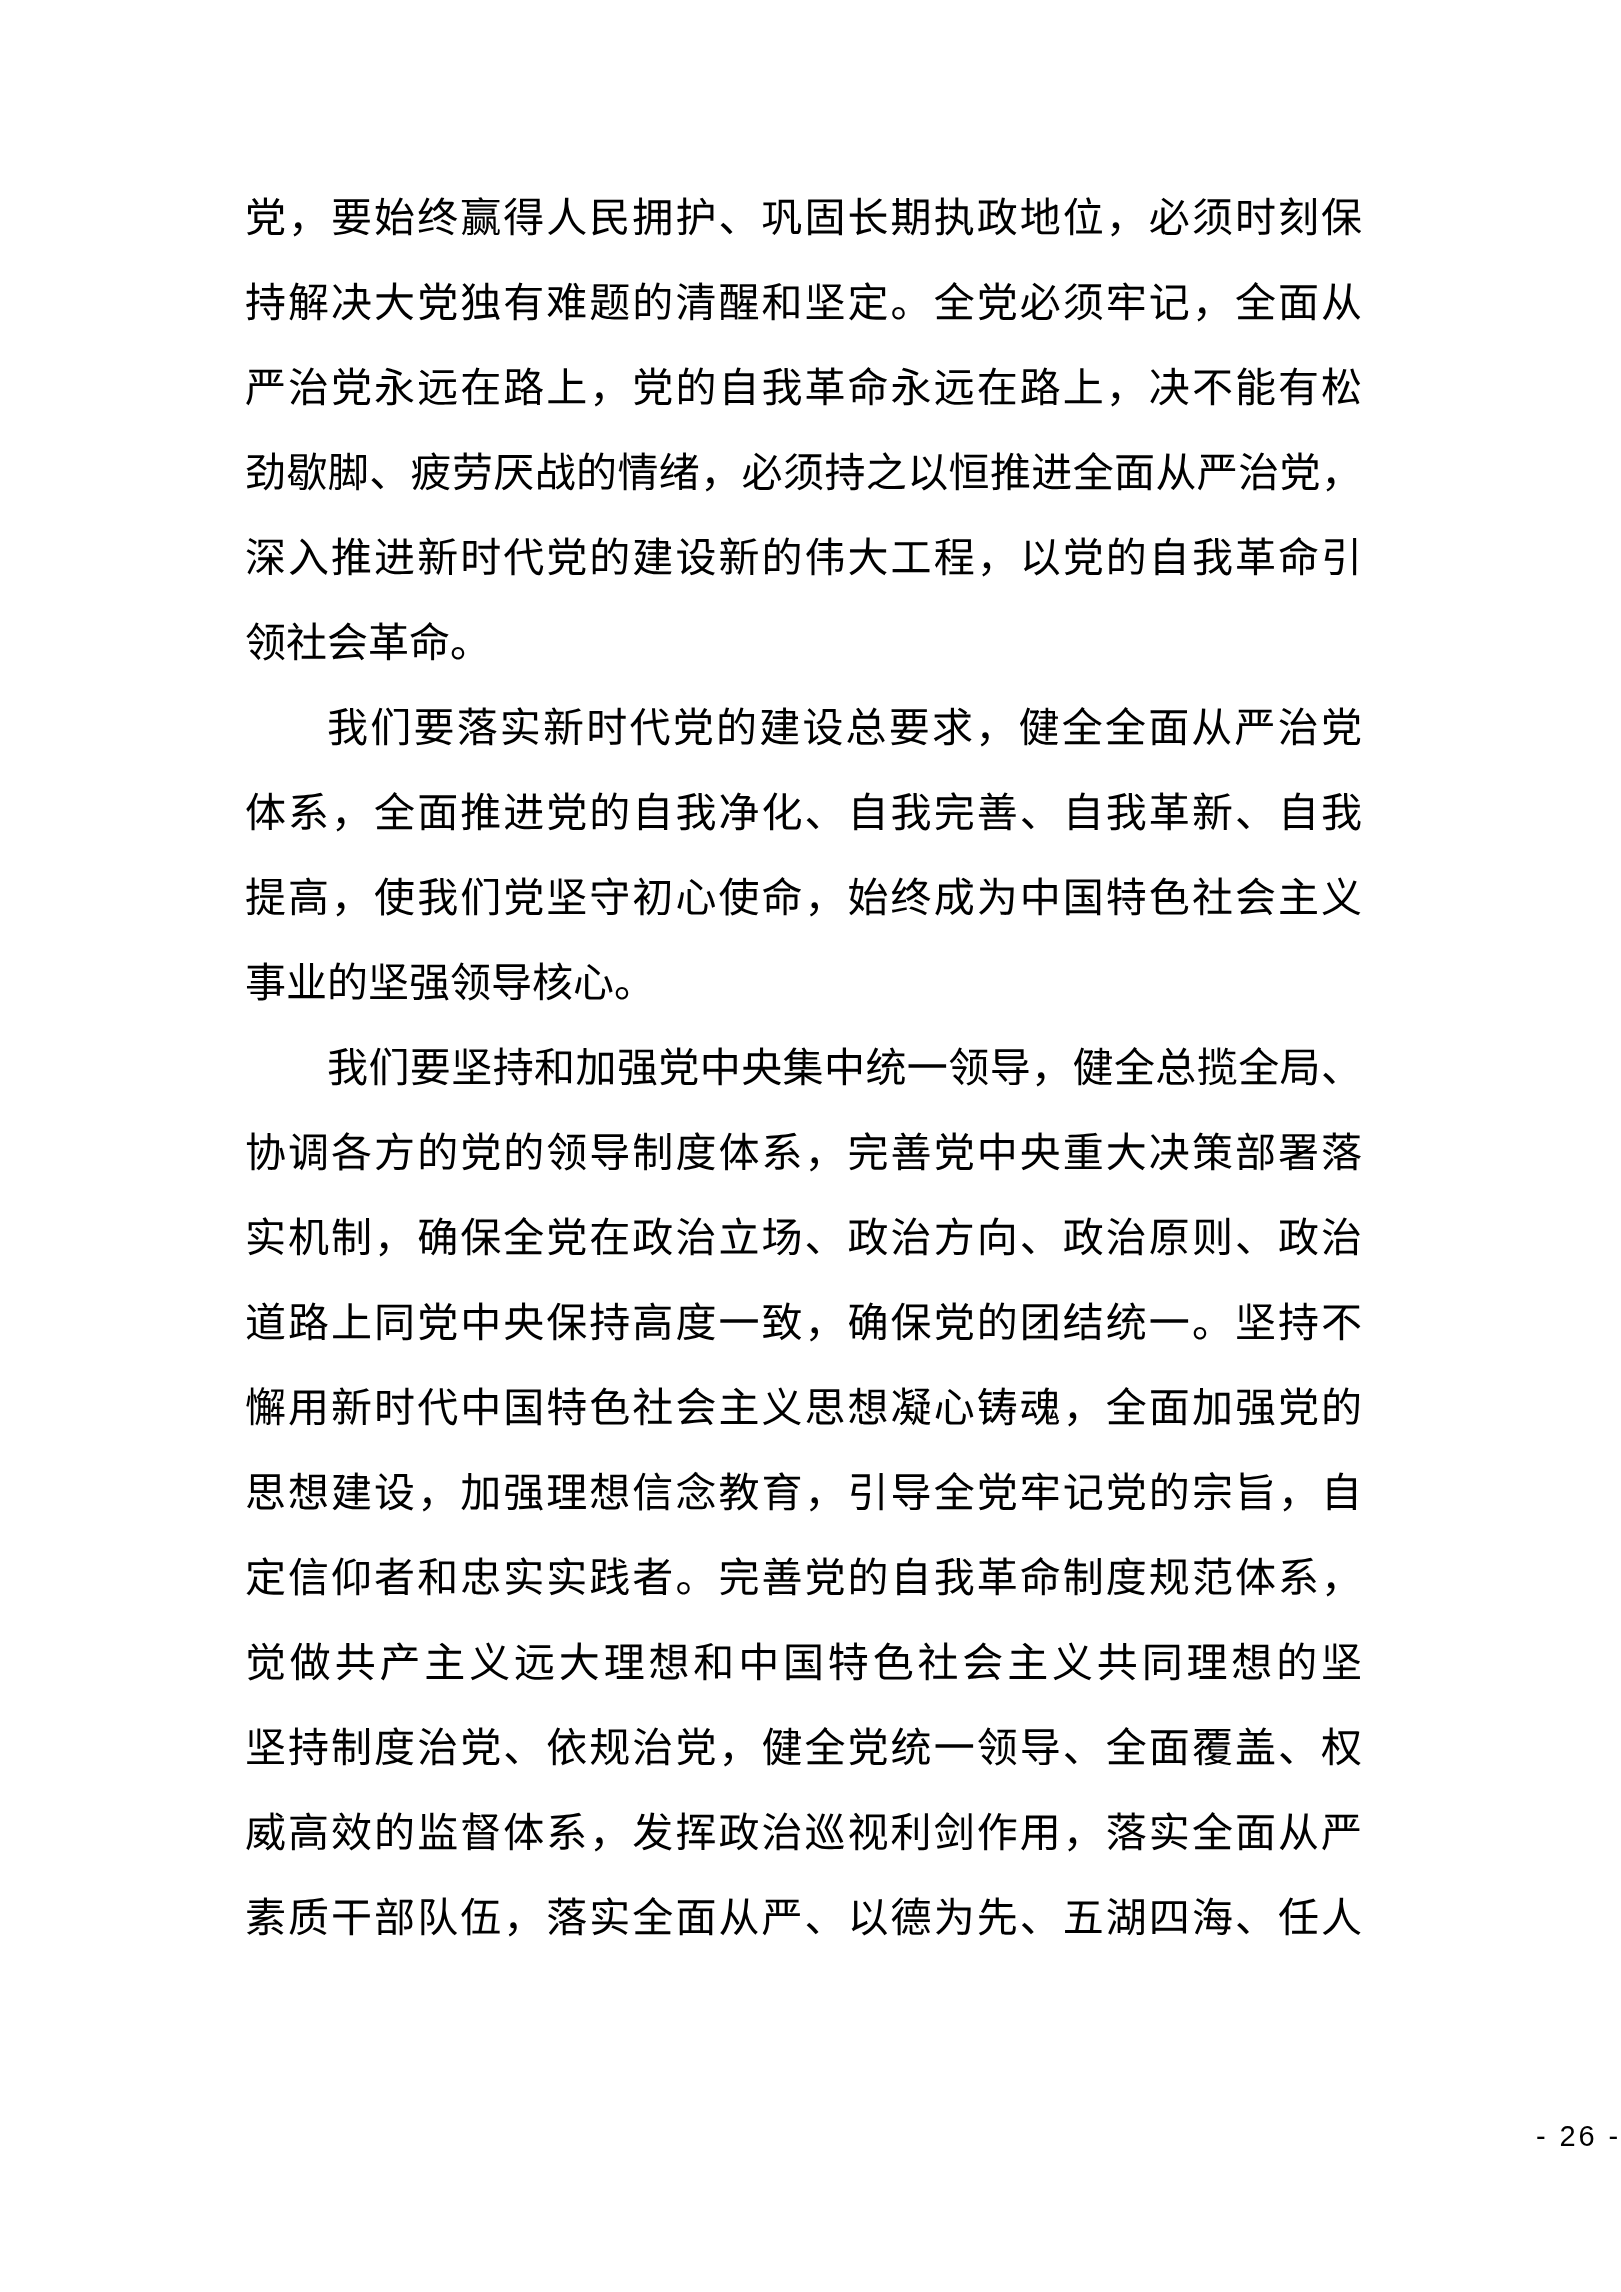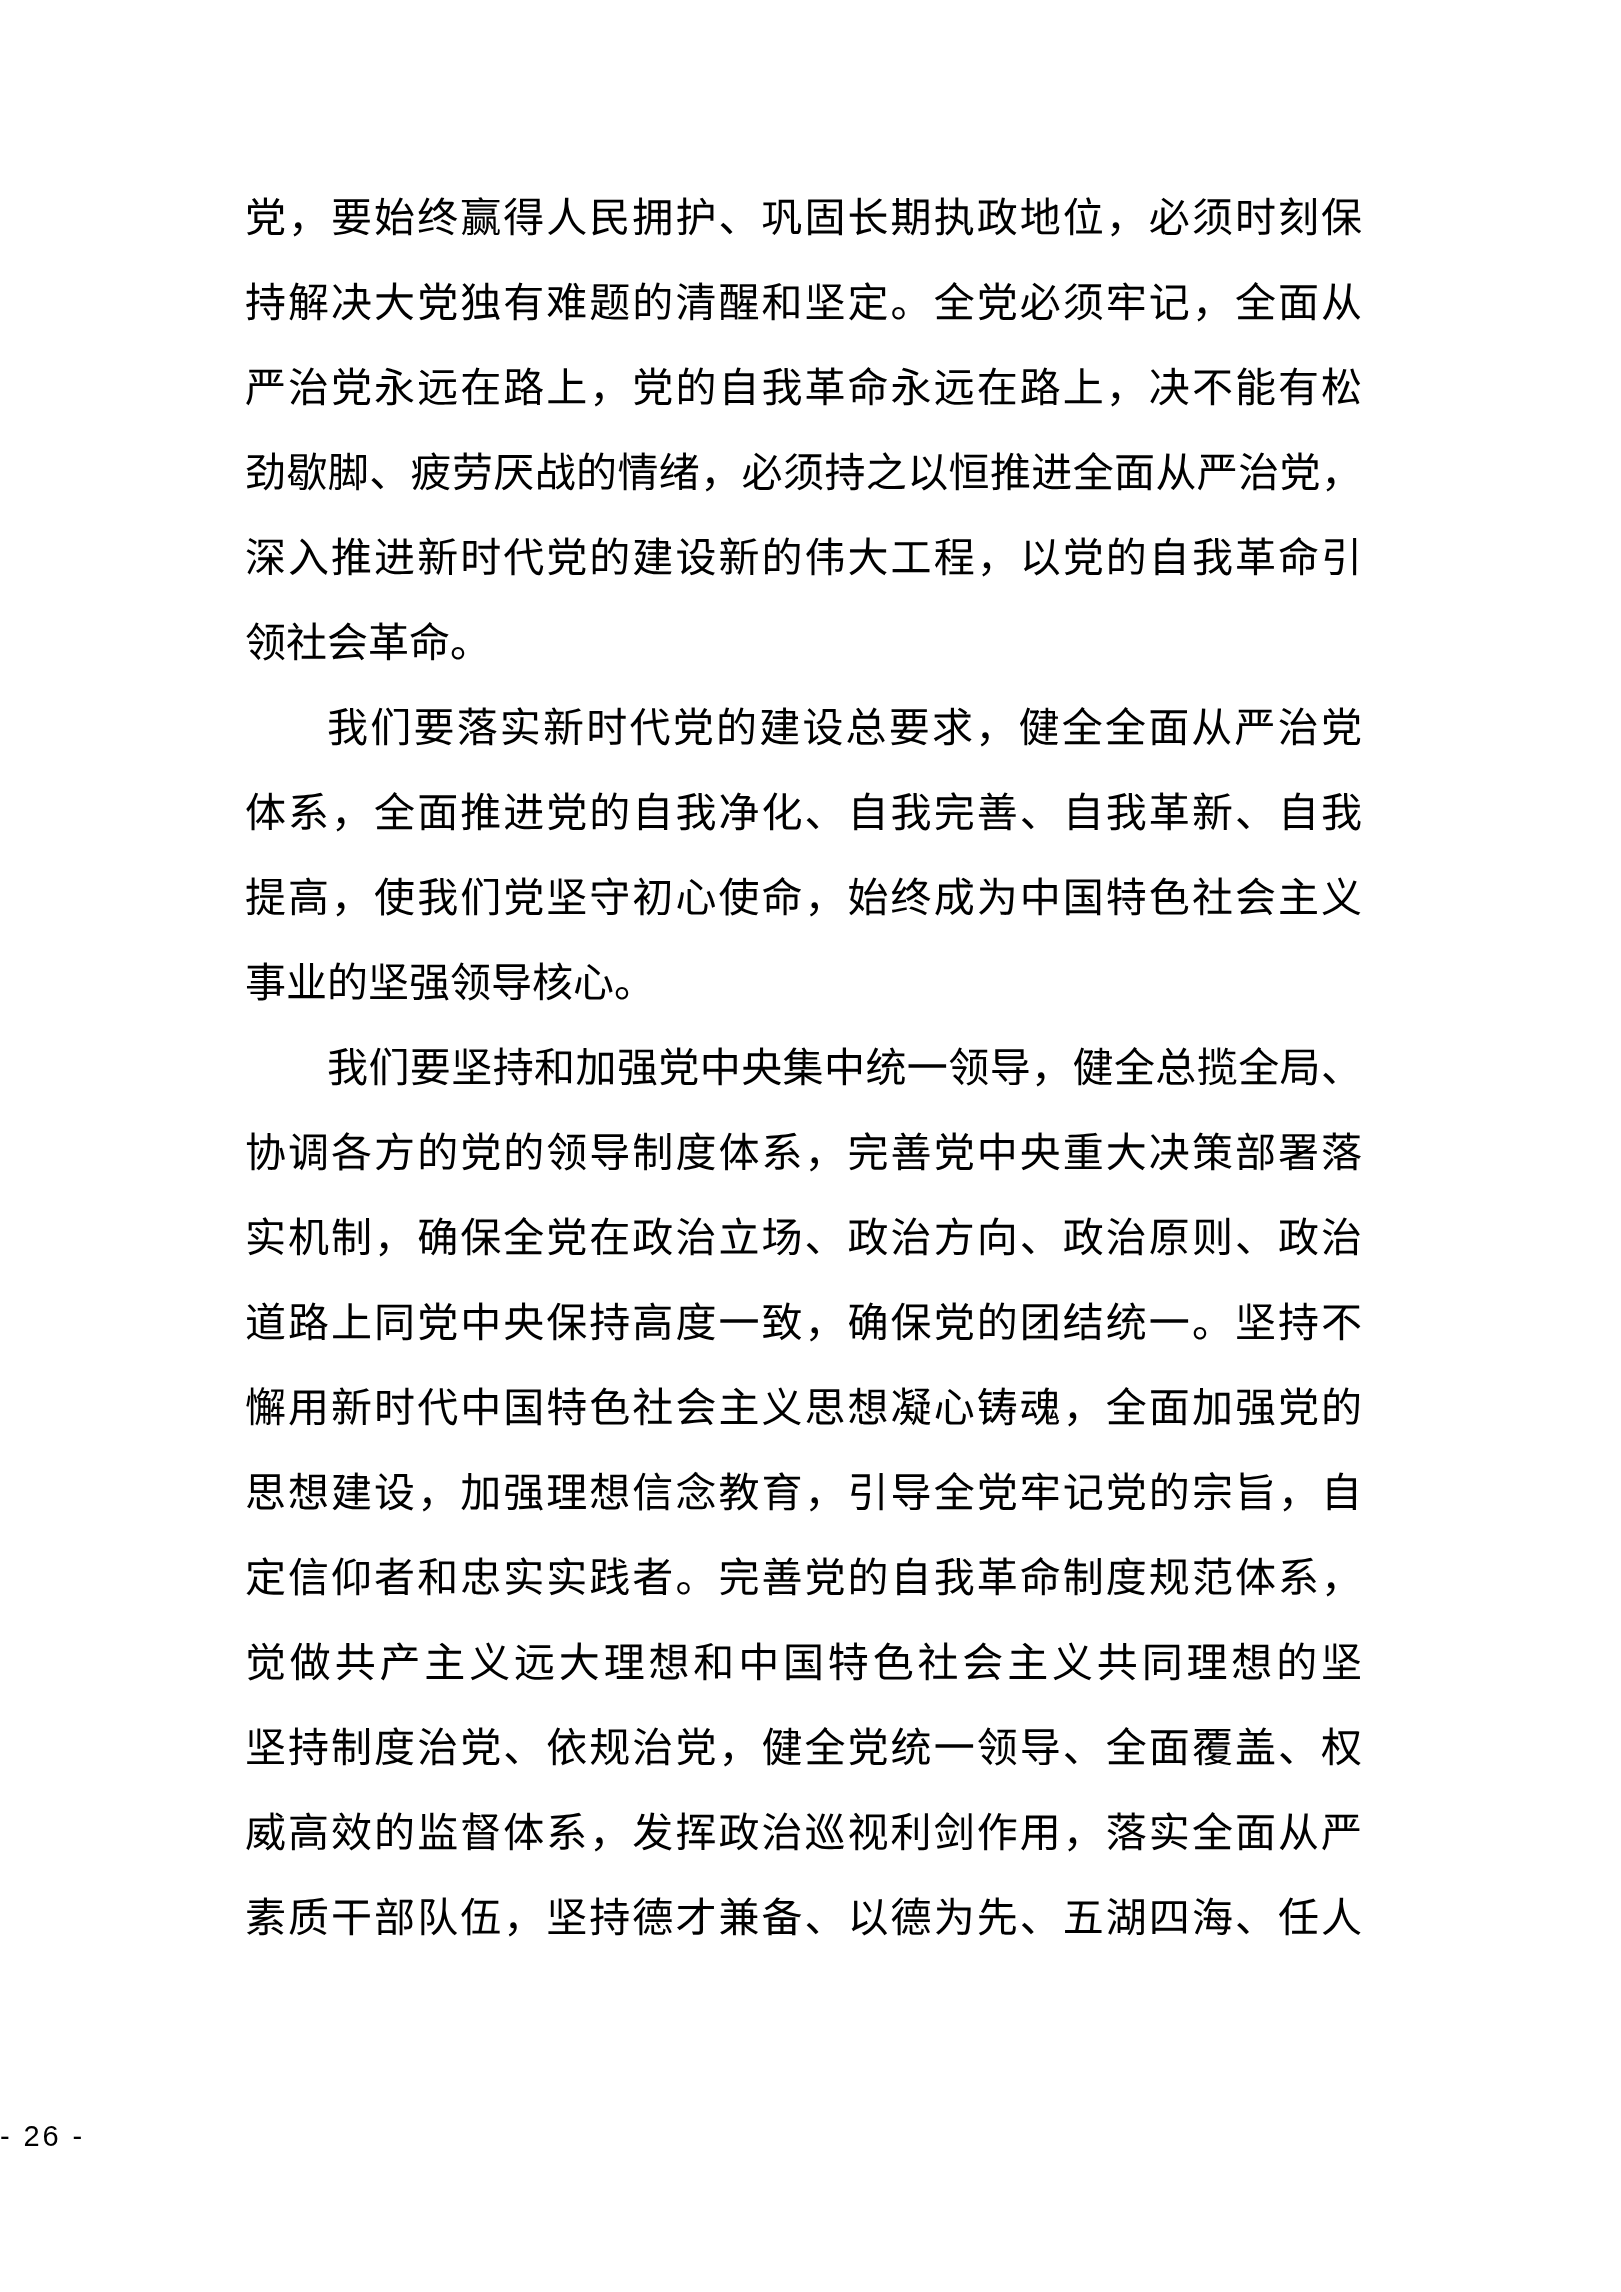--- a/index.html
+++ b/index.html
@@ -36,21 +36,21 @@
     text-indent: 82px;
   }
   .line.para-end {
     text-align-last: left;
   }
   .footer {
     position: absolute;
     left: 0;
     top: 2119px;
     width: 1621px;
-    text-align: left;
+    text-align: right;
   }
   .pagenum {
     font-family: "Liberation Sans", sans-serif;
     font-size: 29px;
     line-height: 35px;
     letter-spacing: 2.9px;
     color: #000000;
   }
 </style>
 </head>
@@ -71,19 +71,19 @@
       <div class="line indent">我们要坚持和加强党中央集中统一领导，健全总揽全局、</div>
       <div class="line">协调各方的党的领导制度体系，完善党中央重大决策部署落</div>
       <div class="line">实机制，确保全党在政治立场、政治方向、政治原则、政治</div>
       <div class="line">道路上同党中央保持高度一致，确保党的团结统一。坚持不</div>
       <div class="line">懈用新时代中国特色社会主义思想凝心铸魂，全面加强党的</div>
       <div class="line">思想建设，加强理想信念教育，引导全党牢记党的宗旨，自</div>
       <div class="line">定信仰者和忠实实践者。完善党的自我革命制度规范体系，</div>
       <div class="line">觉做共产主义远大理想和中国特色社会主义共同理想的坚</div>
       <div class="line">坚持制度治党、依规治党，健全党统一领导、全面覆盖、权</div>
       <div class="line">威高效的监督体系，发挥政治巡视利剑作用，落实全面从严</div>
-      <div class="line">素质干部队伍，坚持德才兼备、以德为先、五湖四海、任人</div>
+      <div class="line">素质干部队伍，落实全面从严、以德为先、五湖四海、任人</div>
     </div>
   <div class="footer">
     <span class="pagenum">- 26 -</span>
   </div>
 </div>
 
 
 </body></html>

